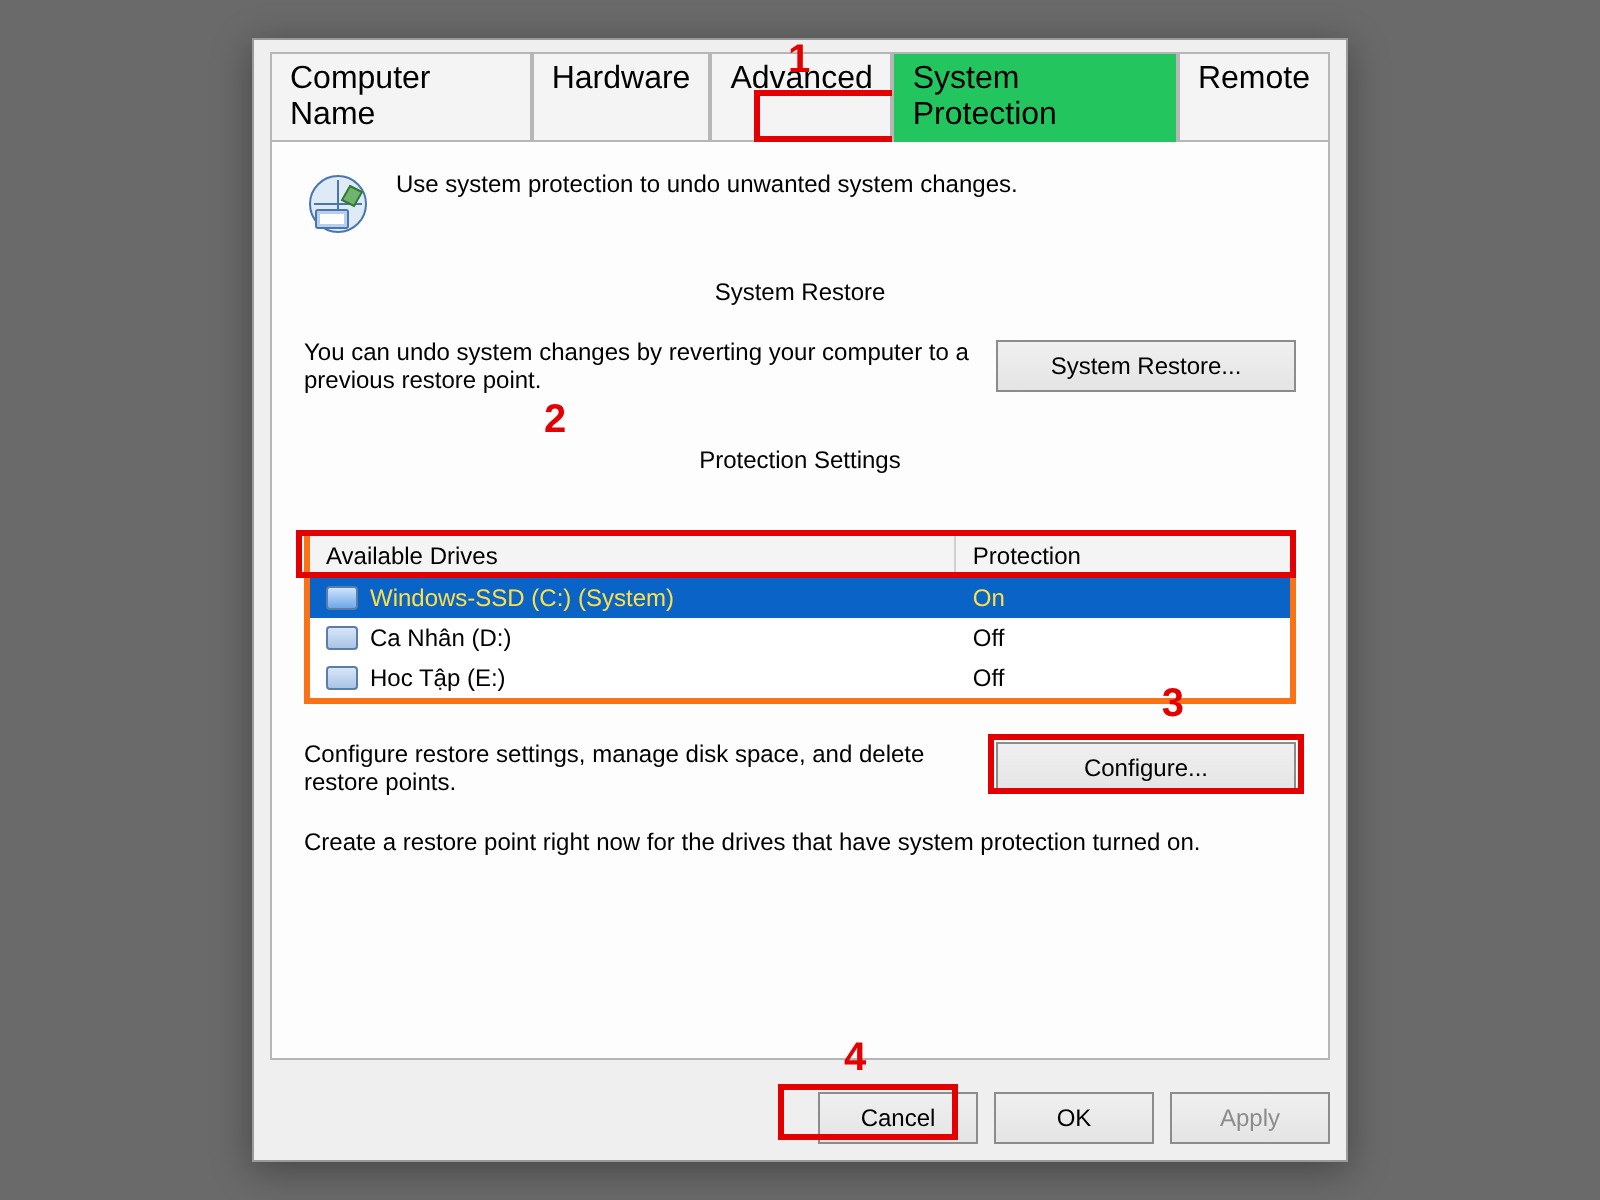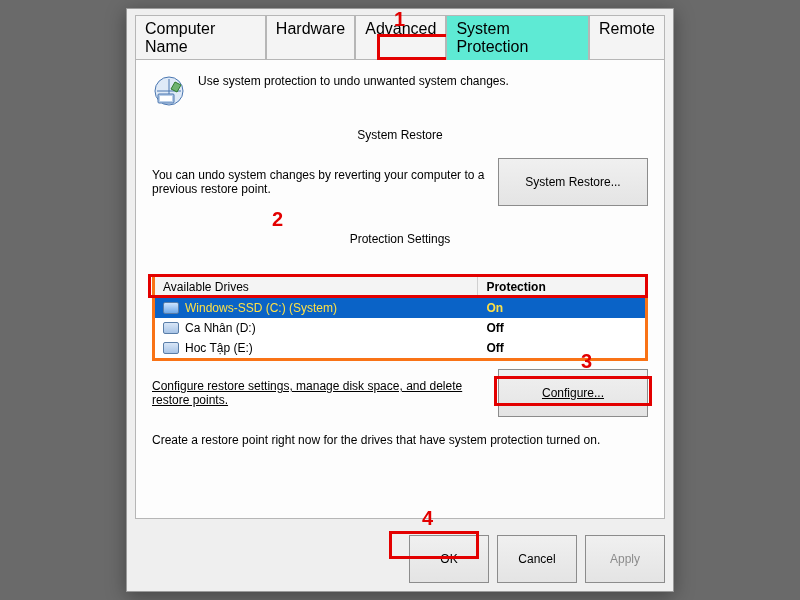--- a/index.html
+++ b/index.html
@@ -48,21 +48,21 @@
   .tab {
     padding: 4px 9px;
     border: 1px solid #b6b6b6;
     border-bottom: none;
     background: #f4f4f4;
     font-size: 16px;
     margin-right: 0px;
     position: relative;
   }
   .tab.active {
-    background: #5eead4;
+    background: #22c55e;
     z-index: 2;
   }
   .tabbody {
     border: 1px solid #b6b6b6;
     background: #fdfdfd;
     padding: 14px 16px 12px 16px;
     min-height: 460px;
   }
   .intro {
     display: flex;
@@ -85,41 +85,41 @@
   .group-header .line {
     flex: 1; height: 1px; background: #b6b6b6;
   }
   .two-col {
     display: flex; align-items: center;
     justify-content: space-between;
   }
   .two-col .desc { flex: 1; }
   .btn {
     min-width: 150px;
-    padding: 16px 14px;
+    padding: 5px 14px;
     font-size: 12px;
     border: 1px solid #8c8c8c;
     background: linear-gradient(#f0f0f0,#e4e4e4);
     text-align: center;
   }
   .btn.disabled { color: #8c8c8c; }
   .listbox {
     border: 3px solid #f97316;
     background: #fff;
     margin-top: 22px;
   }
   .listhead, .listrow {
     display: flex;
   }
   .listhead {
     border-bottom: 1px solid #d0d0d0;
     background: #f4f4f4;
   }
   .col-drive { width: 66%; padding: 3px 8px; display: flex; align-items: center; gap: 6px; }
-  .col-prot  { width: 34%; padding: 3px 8px; font-weight: bold; }
+  .col-prot  { width: 34%; padding: 3px 8px; }
   .listhead .col-drive, .listhead .col-prot {
     border-right: 1px solid #d0d0d0;
   }
   .listhead .col-prot { border-right: none; }
   .listrow.selected {
     background: #0a63c7;
     color: #fde047;
   }
   .driveicon {
     width: 16px; height: 12px;
@@ -223,21 +223,21 @@
           </div>
           <div class="listrow">
             <div class="col-drive">
               <span class="driveicon"></span>
               <span>Hoc Tập (E:)</span>
             </div>
             <div class="col-prot">Off</div>
           </div>
         </div>
 
-        <div class="two-col rel" style="margin-top:8px;text-decoration:underline;">
+        <div class="two-col rel" style="margin-top:18px;">
           <span class="desc">Configure restore settings, manage disk space, and delete restore points.</span>
           <div class="btn">Configure...</div>
         </div>
 
         <div class="two-col" style="margin-top:16px;">
           <span class="desc">Create a restore point right now for the drives that have system protection turned on.</span>
         </div>
 
         <div class="redbox" style="left:-4px; top:42px; width:500px; height:24px;"></div>
         <div class="callout" style="left:120px; top:-24px;">2</div>
@@ -247,21 +247,21 @@
       </div>
 
       <div class="redbox" style="left:241px; top:-26px; width:120px; height:26px;"></div>
       <div class="callout" style="left:258px; top:-52px;">1</div>
 
     </div>
 
   </div>
 
   <div class="footer rel">
+    <div class="btn">Cancel</div>
     <div class="btn">OK</div>
-    <div class="btn">Cancel</div>
     <div class="btn disabled">Apply</div>
 
     <div class="redbox" style="left:262px; top:4px; width:90px; height:28px;"></div>
     <div class="callout" style="left:295px; top:-20px;">4</div>
   </div>
 
 </div>
 
 </body></html>

